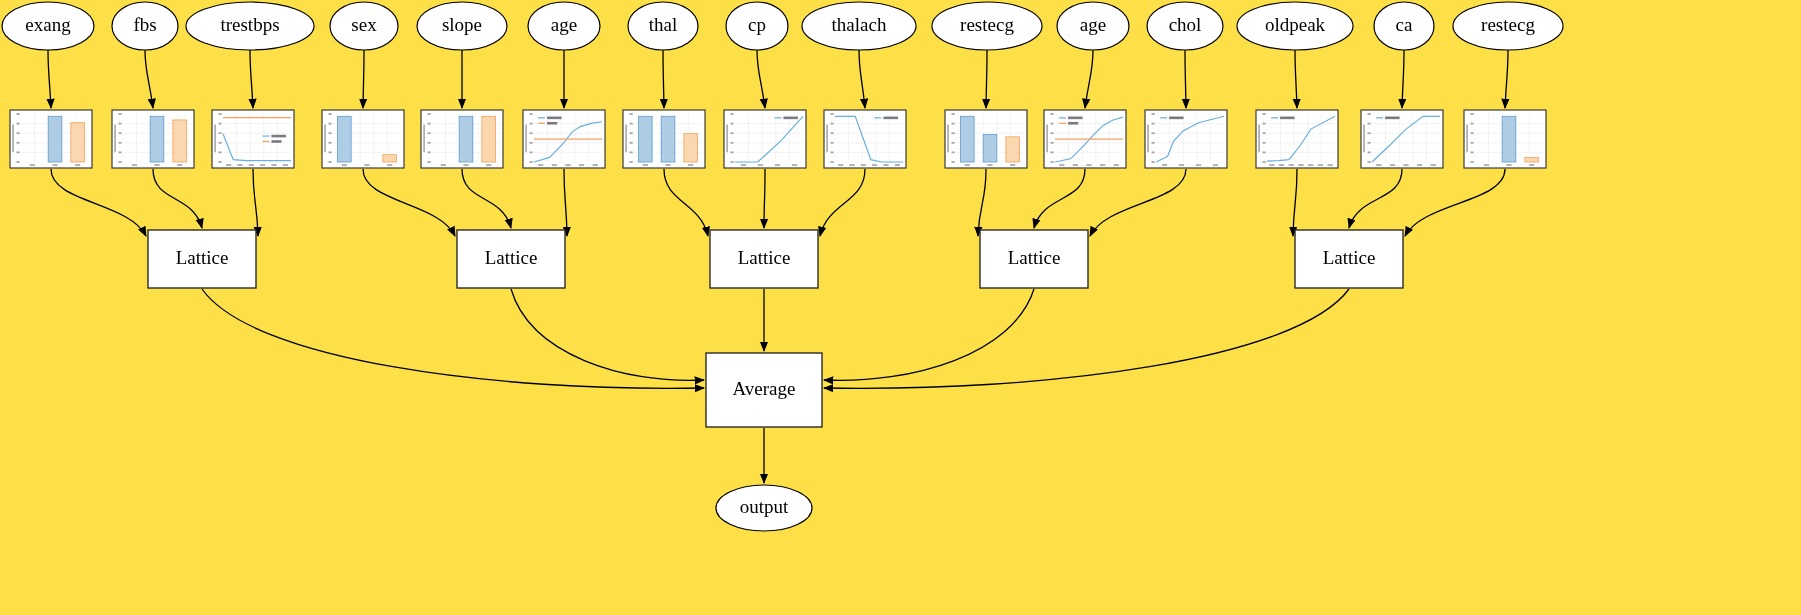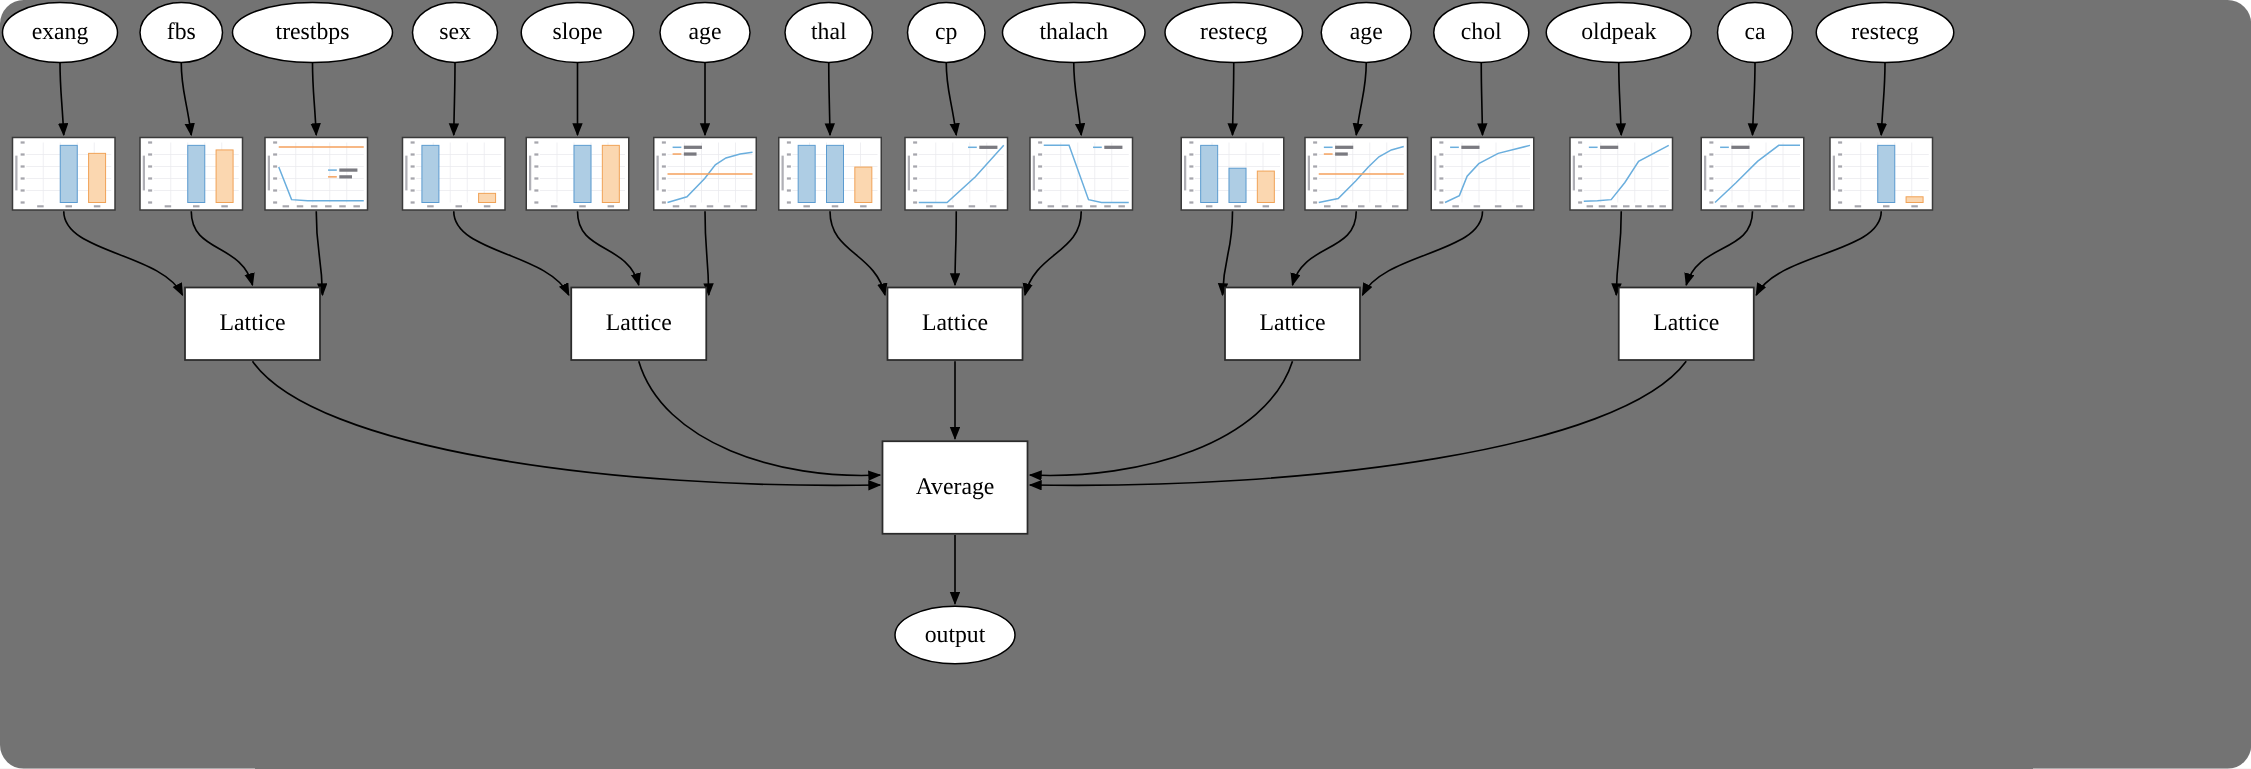--- a/index.html
+++ b/index.html
@@ -1,17 +1,17 @@
 <!DOCTYPE html>
 <html><head>
 <meta charset="utf-8">
 <style>
   html,body{margin:0;padding:0;background:#ffffff;}
   body{font-family:"Liberation Serif", serif;}
-  #stage{position:relative;width:1801px;height:615px;background:#737373;overflow:hidden;border-radius:19px;}
+  #stage{position:relative;width:1801px;height:615px;background:#fde047;overflow:hidden;}
   #graph{position:absolute;left:0;top:0;width:1801px;height:615px;}
   .node-ellipse{fill:#ffffff;stroke:#000000;stroke-width:1.2;}
   .node-label{font-family:"Liberation Serif", serif;font-size:19px;fill:#000;text-anchor:middle;dominant-baseline:middle;}
   .box{fill:#ffffff;stroke:#2b2b2b;stroke-width:1.4;}
   .box-label{font-family:"Liberation Serif", serif;font-size:19px;fill:#000;text-anchor:middle;dominant-baseline:middle;}
   .edge{fill:none;stroke:#000000;stroke-width:1.3;}
   .chart-frame{fill:#ffffff;stroke:#3a3a3a;stroke-width:1.2;}
   .plot-bg{fill:#ffffff;}
   .grid{stroke:#e9e9ed;stroke-width:.6;}
   .bar-b{fill:#aecde4;stroke:#5b9bd0;stroke-width:.8;}

